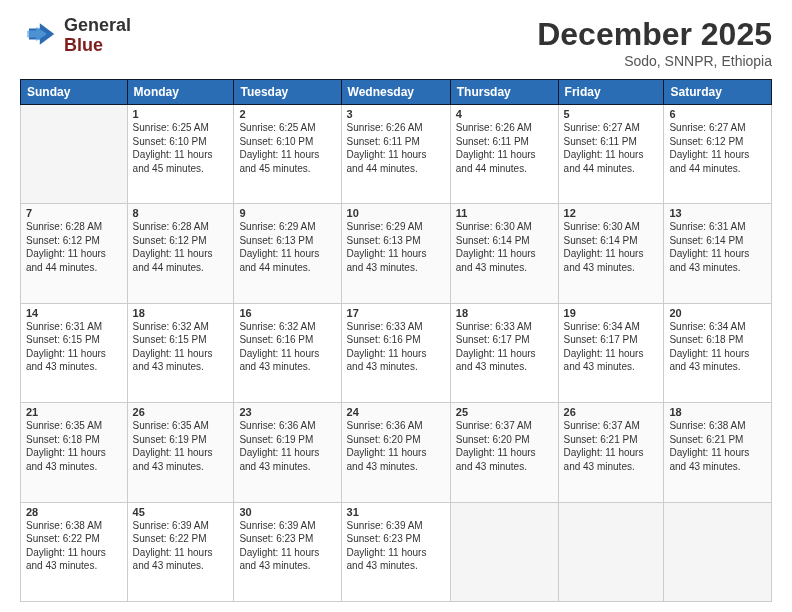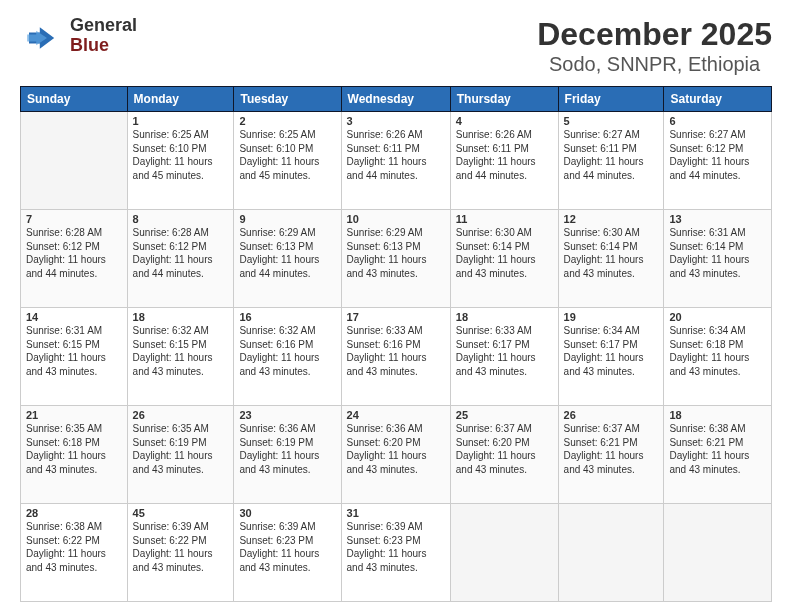--- a/index.html
+++ b/index.html
@@ -18,22 +18,22 @@
       flex-direction: column;
     }
     .header {
       display: flex;
       justify-content: space-between;
       align-items: flex-start;
       margin-bottom: 10px;
     }
     .logo {
       display: flex;
-      align-items: flex-end;
-      gap: 14px;
+      align-items: flex-start;
+      gap: 8px;
     }
     .logo-text {
       display: flex;
       flex-direction: column;
       line-height: 1.1;
     }
     .logo-general {
       font-size: 18px;
       font-weight: bold;
       color: #333;
@@ -41,30 +41,30 @@
     .logo-blue {
       font-size: 18px;
       font-weight: bold;
       color: #7f1d1d;
     }
     .logo-icon {
       width: 36px;
       height: 36px;
     }
     .title-block {
-      text-align: center;
+      text-align: right;
       margin-left: 16px;
     }
     .month-title {
       font-size: 32px;
       font-weight: bold;
       color: #333;
     }
     .subtitle {
-      font-size: 20px;
+      font-size: 14px;
       color: #555;
     }
     .calendar {
       width: 100%;
       border-collapse: collapse;
       flex: 1;
     }
     .calendar th {
       background: #2a6db5;
       color: #fff;

